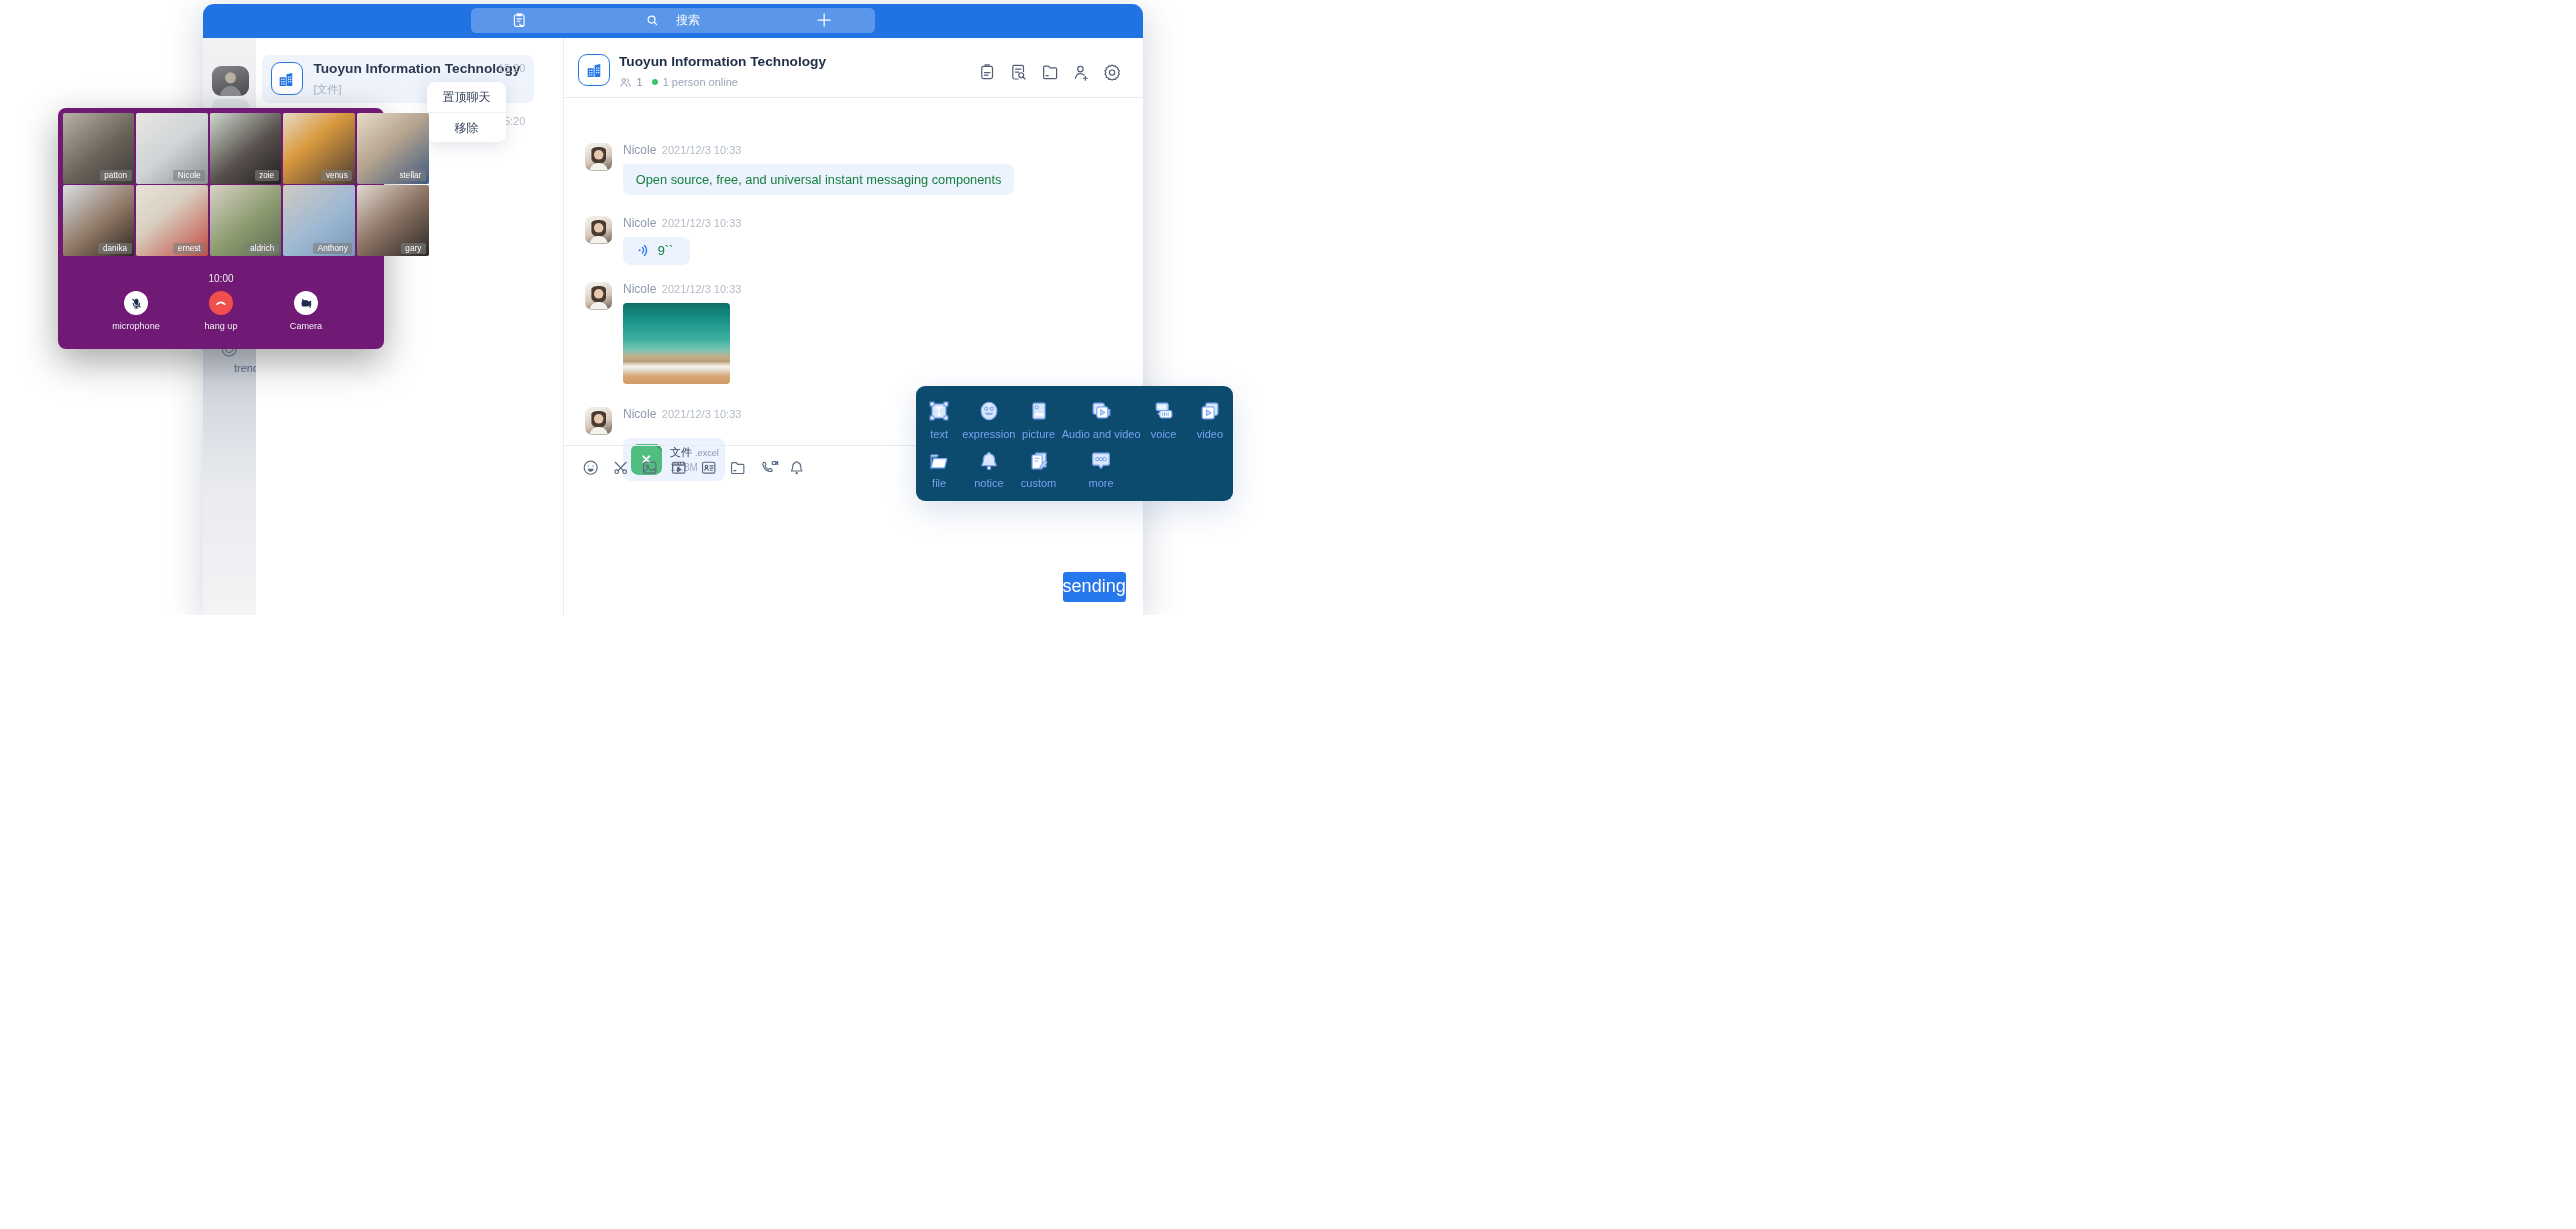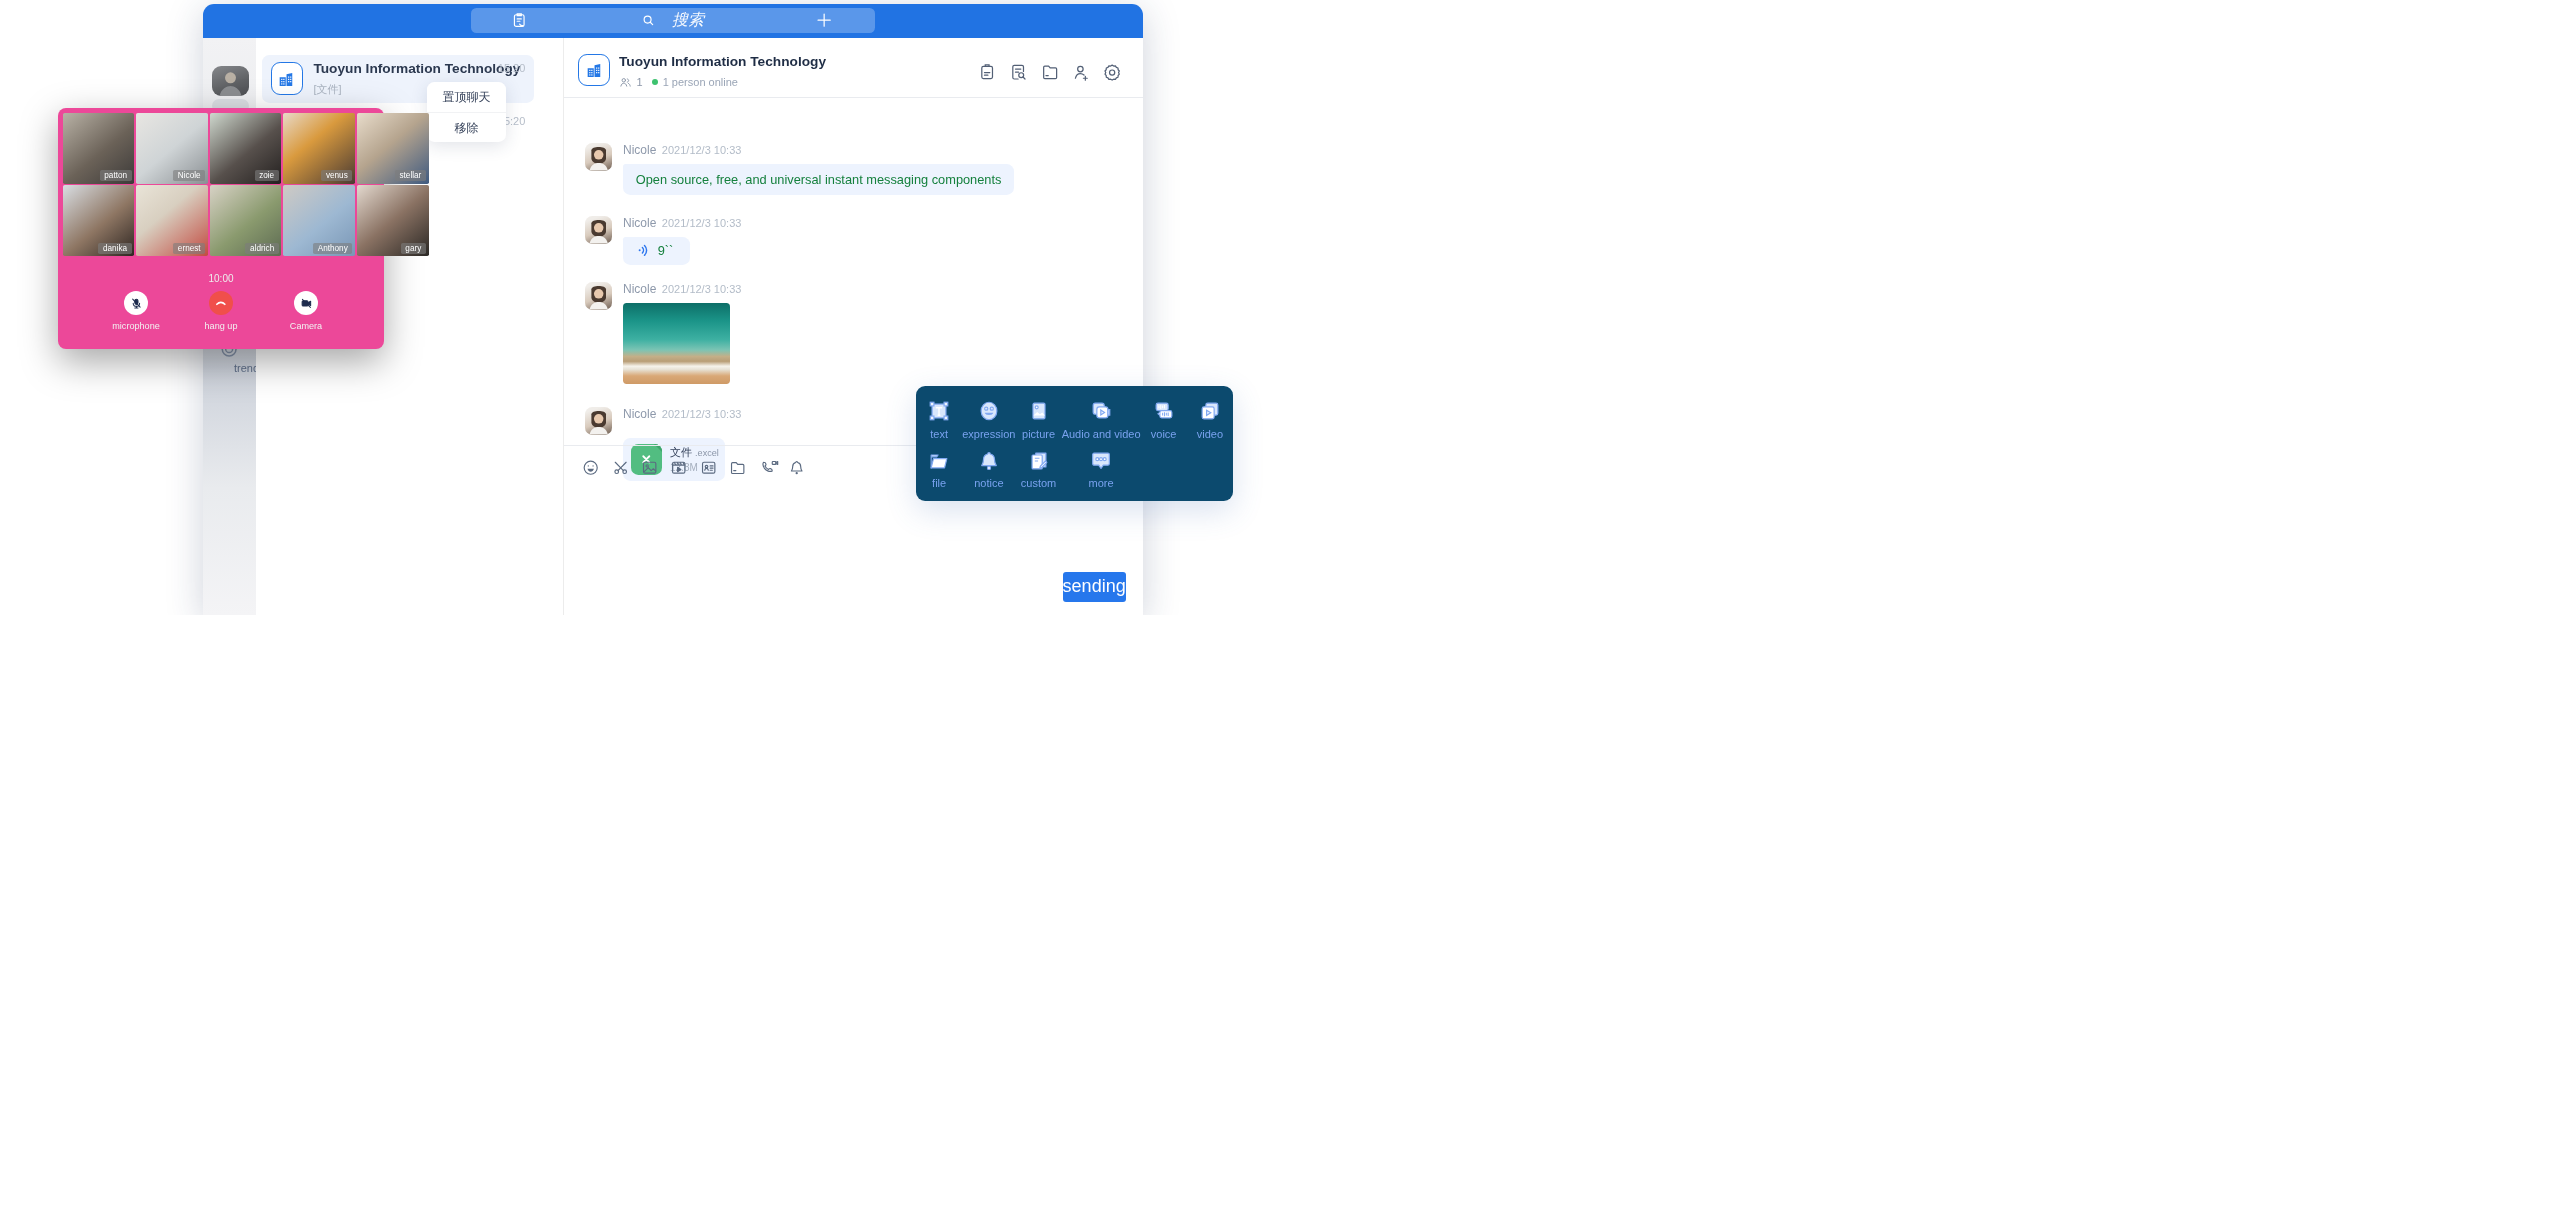--- a/index.html
+++ b/index.html
@@ -10,21 +10,21 @@
   
   .window { position:absolute; left:203px; top:3.7px; width:940px; height:611px;
             border-radius:11px 11px 0 0; background:#fff;
             box-shadow:0 7.3px 37px rgba(30,50,90,.22); }
   .topbar { position:absolute; left:0; top:0; width:100%; height:34px;
             background:#2173e3; border-radius:11px 11px 0 0; display:flex; align-items:center; justify-content:center; }
   .searchbar { position:relative; width:404px; height:25px; background:rgba(255,255,255,.26);
                border-radius:5.5px; display:flex; align-items:center; justify-content:center; color:#fff; }
   .searchbar .left-ic { position:absolute; left:40px; top:3.7px; }
   .searchbar .plus-ic { position:absolute; right:42px; top:2.7px; font-size:18.3px; font-weight:300; line-height:18.3px; color:#fff; cursor:pointer; }
-  .search-center { display:flex; align-items:center; gap:17px; font-size:16px; color:rgba(255,255,255,.95);font-style:italic; }
+  .search-center { display:flex; align-items:center; gap:17px; font-size:12px; color:rgba(255,255,255,.95); }
 
   
   .rail { position:absolute; left:0; top:34px; width:53px; height:577px;
           background:linear-gradient(180deg,#f2f2f4 0%,#e3e6ea 40%,#ccd1da 57%,#e9ebee 78%,#f4f4f6 100%); }
   .rail-avatar { position:absolute; left:9.1px; top:28px; width:37px; height:30px; border-radius:9.1px; overflow:hidden; }
   .rail-pill { position:absolute; left:9.1px; top:61px; width:37px; height:14.6px; border-radius:7.3px; background:#dbdee3; }
   .trends-wrap { position:absolute; left:0; top:302px; width:53px; text-align:center; }
   .trends-ic { margin:0 auto 3.7px; width:18.3px; height:18.3px; }
   .trends-label { font-size:11px; color:#5e6e88;padding-left:31px; }
 
@@ -74,21 +74,21 @@
   .file-name .ext { font-size:9.1px; color:#8b96a8; }
   .file-size { position:absolute; left:47px; top:24px; font-size:10px; color:#a5afbe; }
 
   .composer-divider { position:absolute; left:0; top:407px; width:100%; height:0.9px; background:#e9ebef; }
   .tools { position:absolute; left:18.3px; top:421px; display:flex; gap:12px; }
   .tools .tool { width:17.4px; height:17.4px; cursor:pointer; }
   .send-btn { position:absolute; right:17.4px; bottom:12.8px; width:63px; height:30px; background:#2677ec; color:#fff;
               font-size:18px; border:none; border-radius:3px; cursor:pointer; }
 
   
-  .call-panel { position:absolute; left:58px; top:108px; width:326px; height:241px; background:#ec4899;
+  .call-panel { position:absolute; left:58px; top:108px; width:326px; height:241px; background:#701a75;
                 border-radius:8px; box-shadow:0 12.8px 37px rgba(0,0,0,.35); z-index:40; }
   .tiles { position:absolute; left:4.6px; top:4.6px; width:366px; height:145px;
            display:grid; grid-template-columns:repeat(5,1fr); grid-template-rows:repeat(2,71px); gap:1.8px; }
   .tile { position:relative; border-radius:1.8px; overflow:hidden; }
   .tile-name { position:absolute; right:2.7px; bottom:2.7px; background:rgba(125,125,125,.6); color:#fff;
                font-size:8.2px; padding:0.9px 4.6px; border-radius:1.8px; }
   .call-timer { position:absolute; left:0; top:165px; width:100%; text-align:center; font-size:10px; color:#ededed; }
   .call-controls { position:absolute; left:0; top:183px; width:100%; display:flex; justify-content:center; gap:32px; }
   .ctrl { width:53px; display:flex; flex-direction:column; align-items:center; gap:6.4px; }
   .ctrl-btn { width:24px; height:24px; border-radius:50%; display:flex; align-items:center; justify-content:center; cursor:pointer; }

